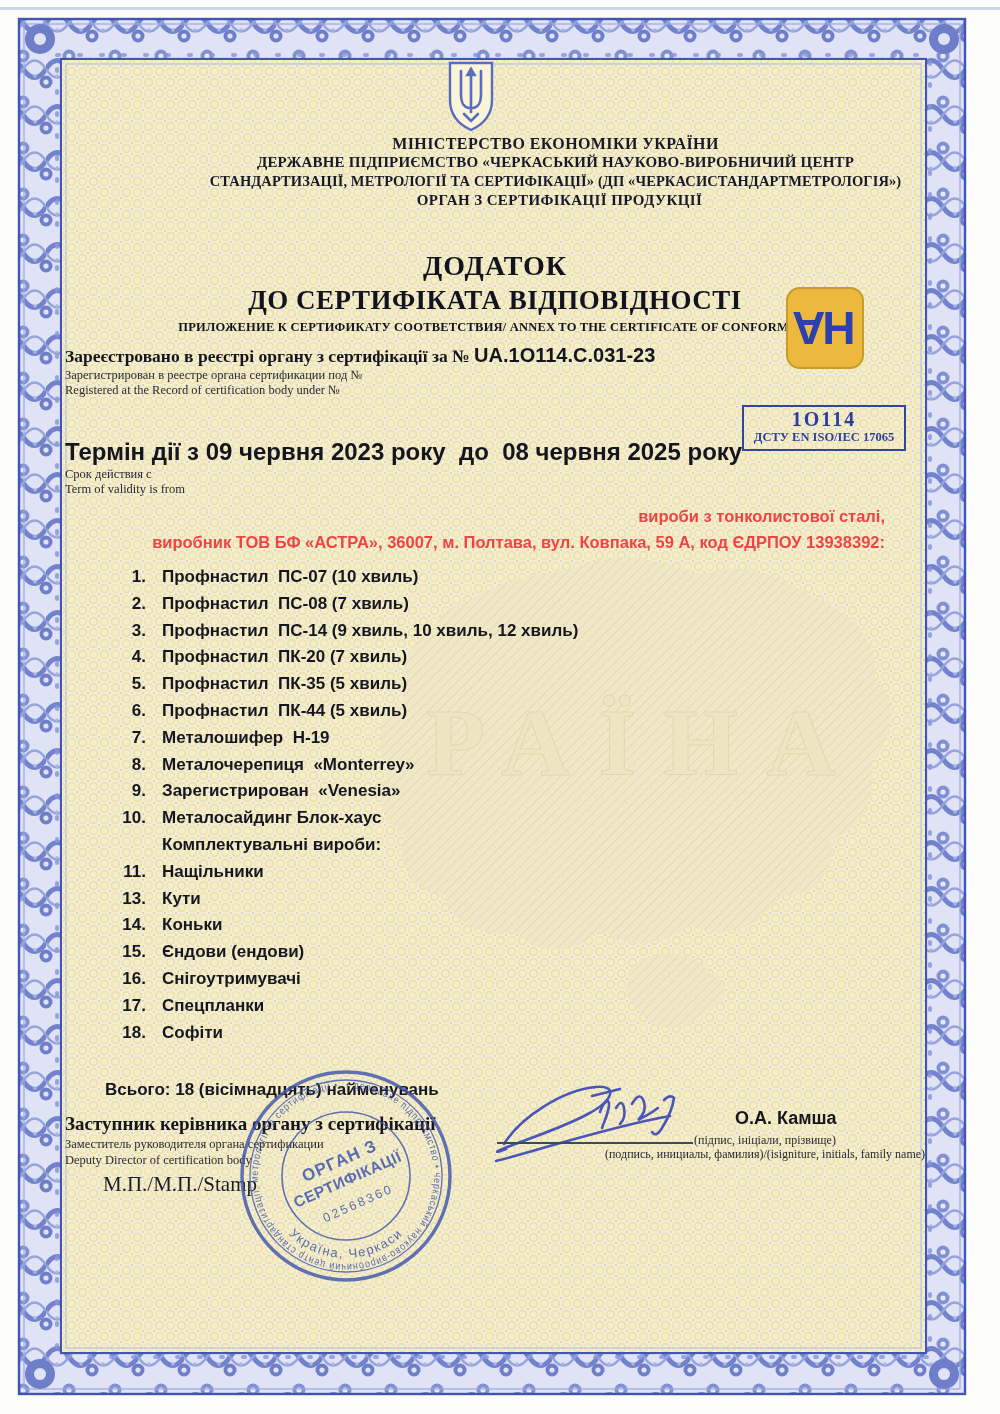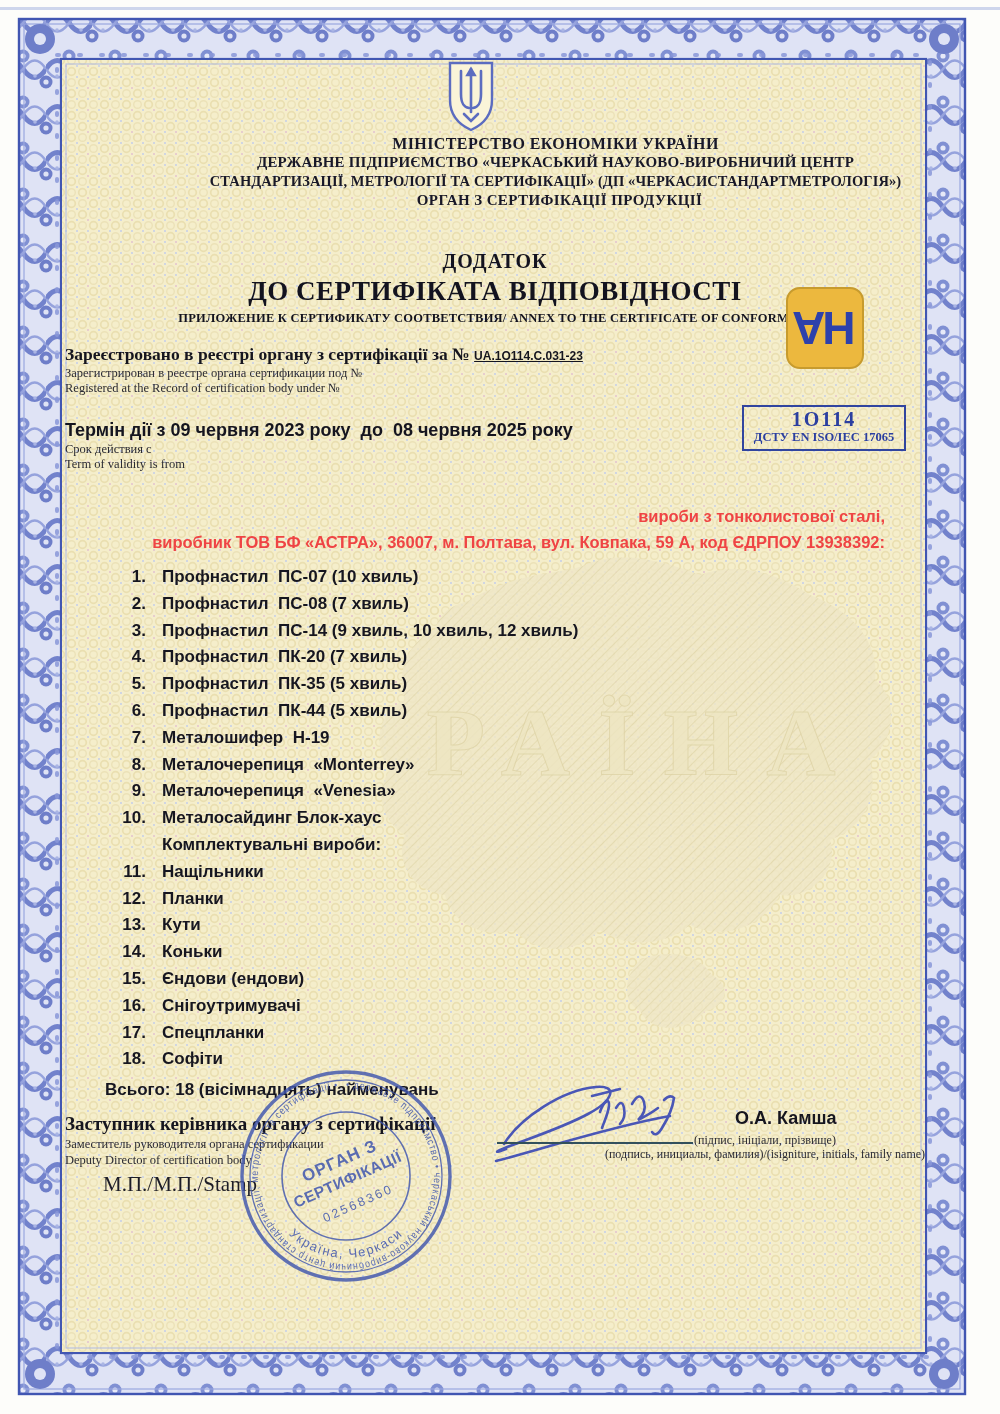--- a/index.html
+++ b/index.html
@@ -11,42 +11,42 @@
 
   
   .ministry{left:62px;top:134px;width:987px;text-align:center;
             font-weight:bold;color:#181828;line-height:19px;}
   .ministry .l1{font-size:16px;letter-spacing:.4px;}
   .ministry .l2{font-size:15px;letter-spacing:.2px;}
   .ministry .l3{font-size:14.5px;letter-spacing:.1px;}
   .ministry .l4{font-size:15px;letter-spacing:.4px;padding-left:8px;}
 
   .title-block{left:62px;top:250px;width:866px;text-align:center;color:#13131f;}
-  .title-l1{font-size:20px;font-weight:bold;letter-spacing:1px;}
+  .title-l1{font-size:28px;font-weight:bold;letter-spacing:1px;}
   .title-l2{font-size:27px;font-weight:bold;letter-spacing:.5px;margin-top:3px;}
   .title-sub{font-size:12.5px;font-weight:bold;margin-top:4px;letter-spacing:.2px;}
 
   
   .badge{left:786px;top:287px;width:74px;height:78px;background:#ecb83e;
          border-radius:14px;border:2px solid #c79b2e;display:flex;align-items:center;justify-content:center;}
   .badge .mono{font-family:"Liberation Sans",sans-serif;font-weight:bold;font-size:46px;
          color:#2d41ab;transform:rotate(180deg);letter-spacing:-3px;line-height:1;}
   .stdbox{left:742px;top:373px;width:160px;height:42px;border:2px solid #31459f;
           color:#2b3fa0;text-align:center;font-weight:bold;margin-top:32px;}
   .stdbox .code{font-size:20px;letter-spacing:2px;line-height:24px;}
   .stdbox .std{font-size:12.5px;line-height:13px;}
 
   
   .reg{left:65px;top:344px;width:740px;}
   .reg .main{font-size:17.5px;font-weight:bold;color:#15151f;}
-  .reg .main .num{font-family:"Liberation Sans",sans-serif;font-size:12px;text-decoration:underline;}
+  .reg .main .num{font-family:"Liberation Sans",sans-serif;font-size:20px;}
   .sub{font-size:12.5px;line-height:14px;color:#2a2a33;}
   .validity{left:65px;top:420px;width:740px;}
-  .validity .main{font-family:"Liberation Sans",sans-serif;font-size:18px;font-weight:bold;
-                  color:#15151f;white-space:pre;}
+  .validity .main{font-family:"Liberation Sans",sans-serif;font-size:24px;font-weight:bold;
+                  color:#15151f;white-space:pre;margin-top:18px;}
   .validity .sub,.reg .sub{margin-top:1px;}
 
   
   .intro{left:65px;top:503px;width:820px;font-family:"Liberation Sans",sans-serif;
          font-weight:bold;font-size:16.5px;line-height:26px;color:#ef4444;text-align:right;}
   .plist{left:108px;top:567px;width:700px;}
   .prow{display:flex;height:26.8px;font-family:"Liberation Sans",sans-serif;
         font-weight:bold;font-size:17px;color:#161620;}
   .prow .num{width:38px;text-align:right;}
   .prow .label{margin-left:16px;white-space:pre;}
@@ -236,42 +236,38 @@
           <span class="label">Металошифер  Н-19</span>
         </div>
 
         <div class="prow">
           <span class="num">8.</span>
           <span class="label">Металочерепиця  «Monterrey»</span>
         </div>
 
         <div class="prow">
           <span class="num">9.</span>
-          <span class="label">Металочерепиця  «Venesia»</span>
+          <span class="label">Зарегистрирован  «Venesia»</span>
         </div>
 
         <div class="prow">
           <span class="num">10.</span>
           <span class="label">Металосайдинг Блок-хаус</span>
         </div>
 
         <div class="prow">
           <span class="num"></span>
           <span class="label">Комплектувальні вироби:</span>
         </div>
 
         <div class="prow">
           <span class="num">11.</span>
           <span class="label">Нащільники</span>
         </div>
 
-        <div class="prow">
-          <span class="num">12.</span>
-          <span class="label">Планки</span>
-        </div>
 
         <div class="prow">
           <span class="num">13.</span>
           <span class="label">Кути</span>
         </div>
 
         <div class="prow">
           <span class="num">14.</span>
           <span class="label">Коньки</span>
         </div>

